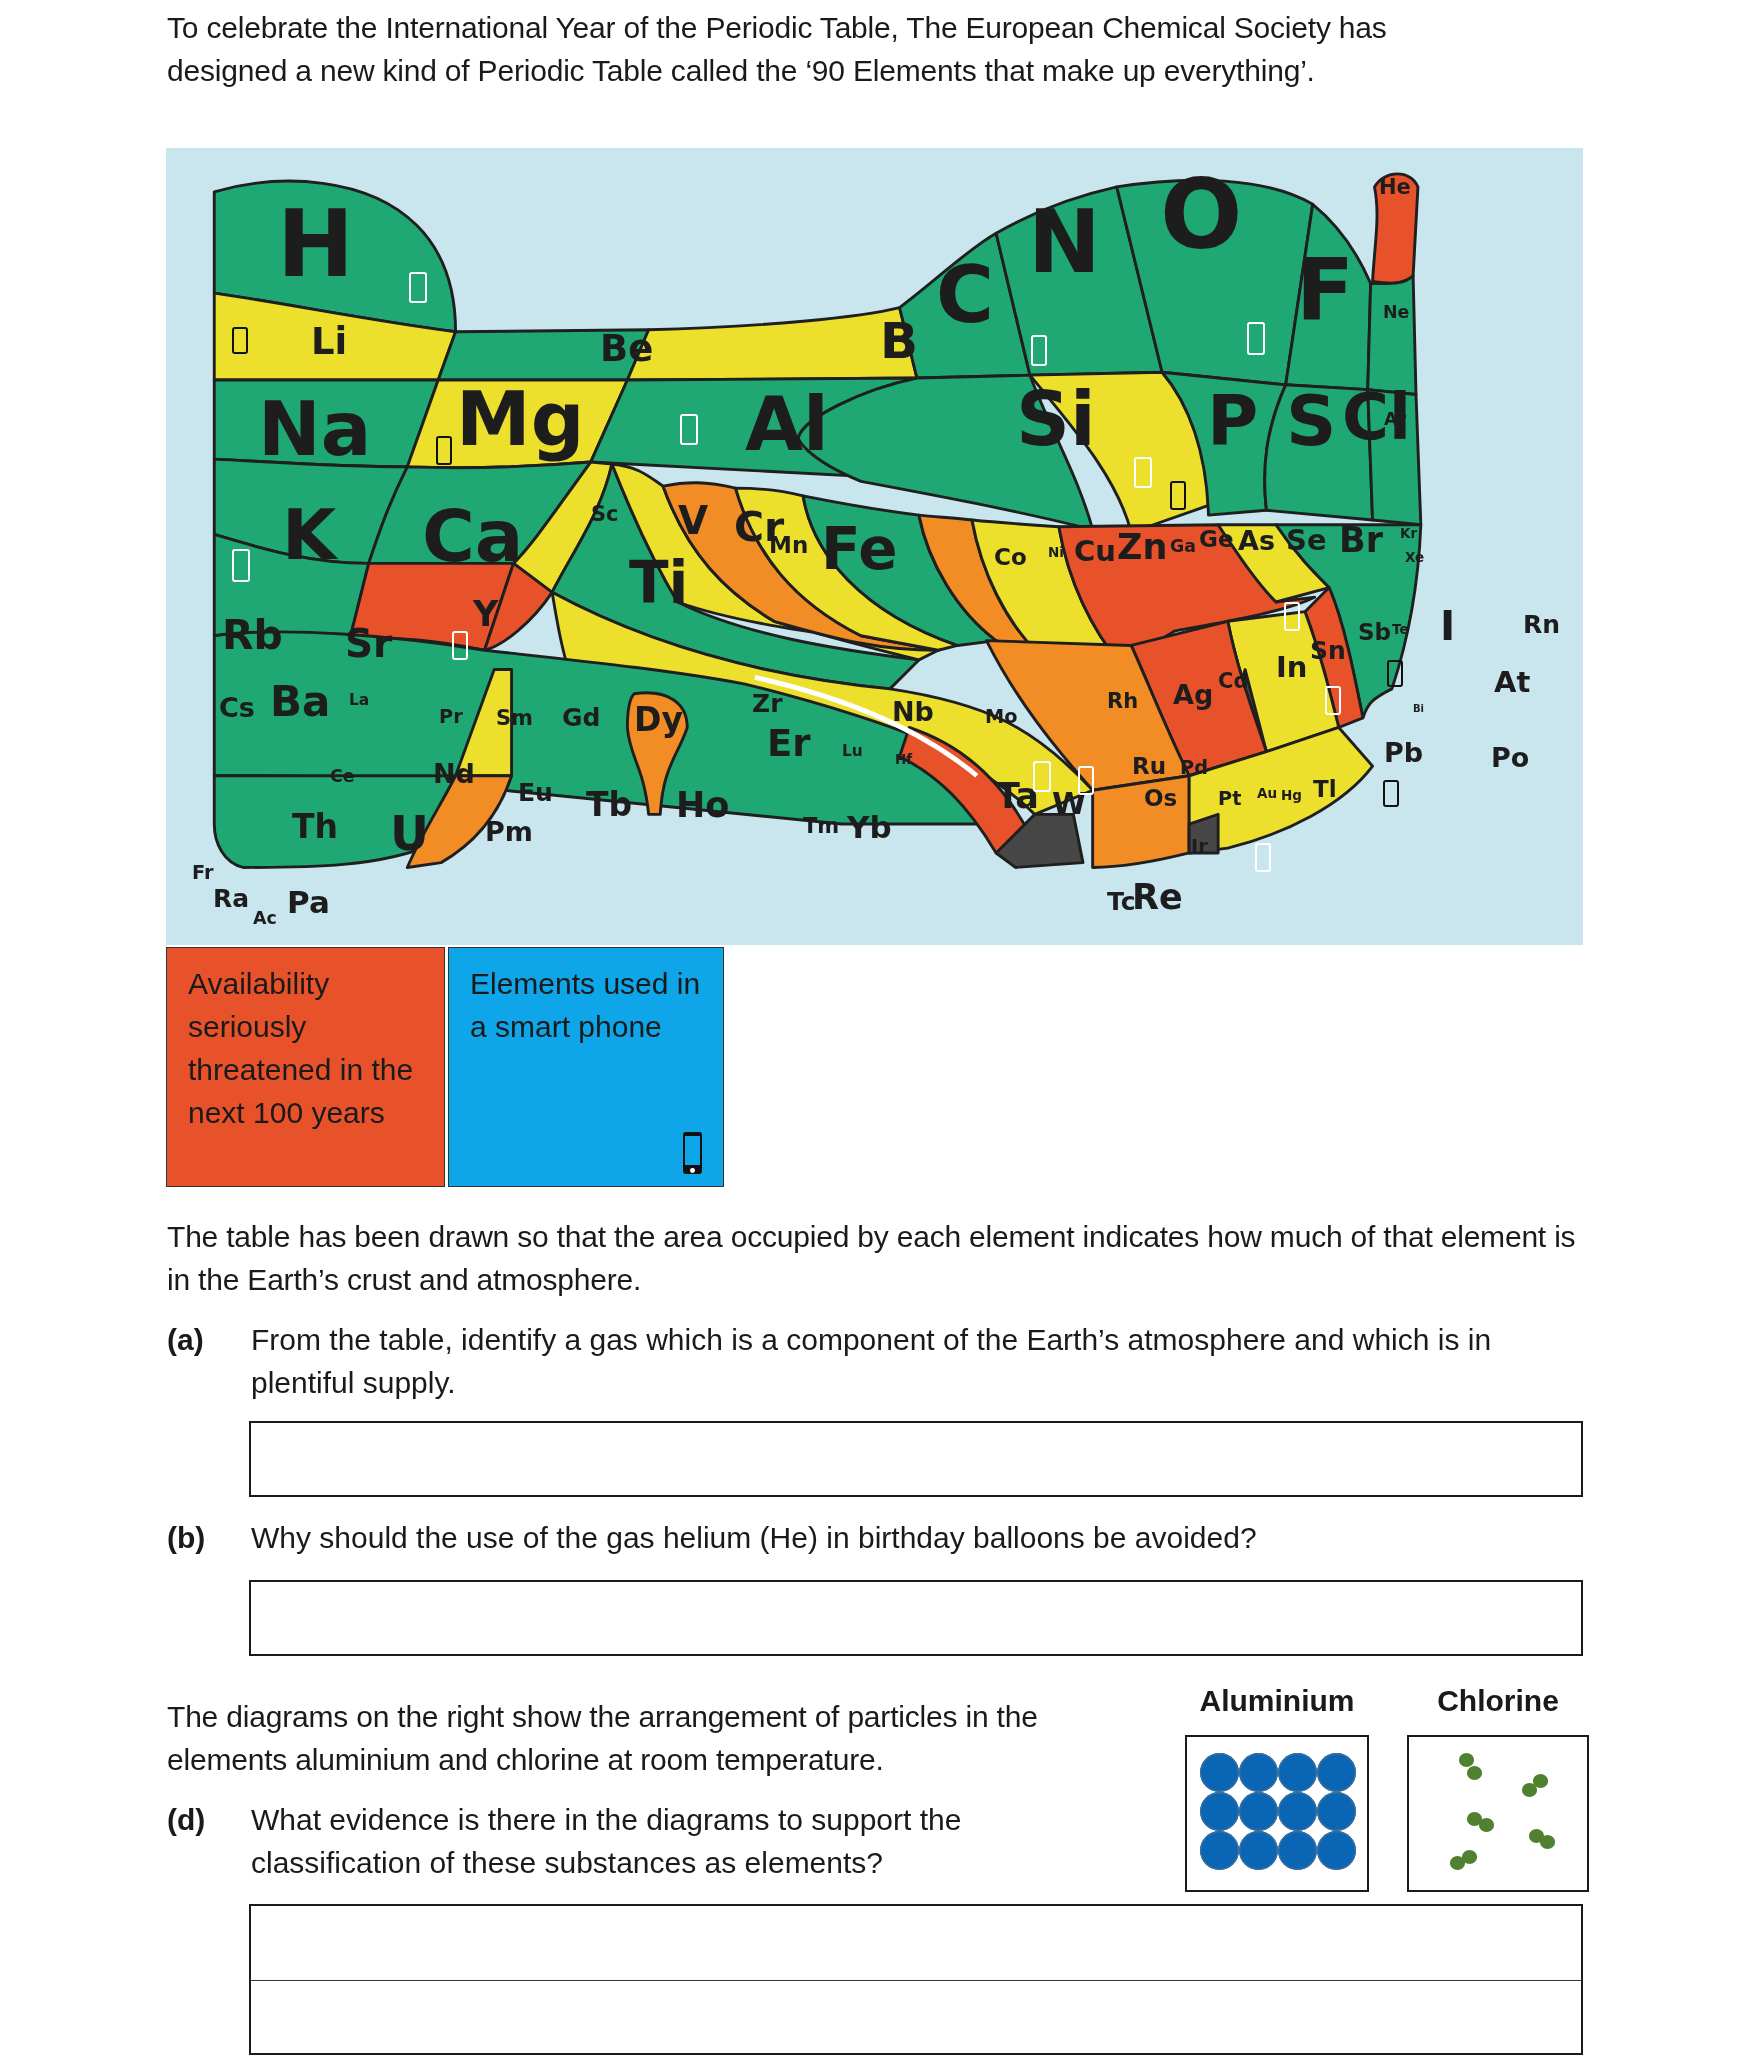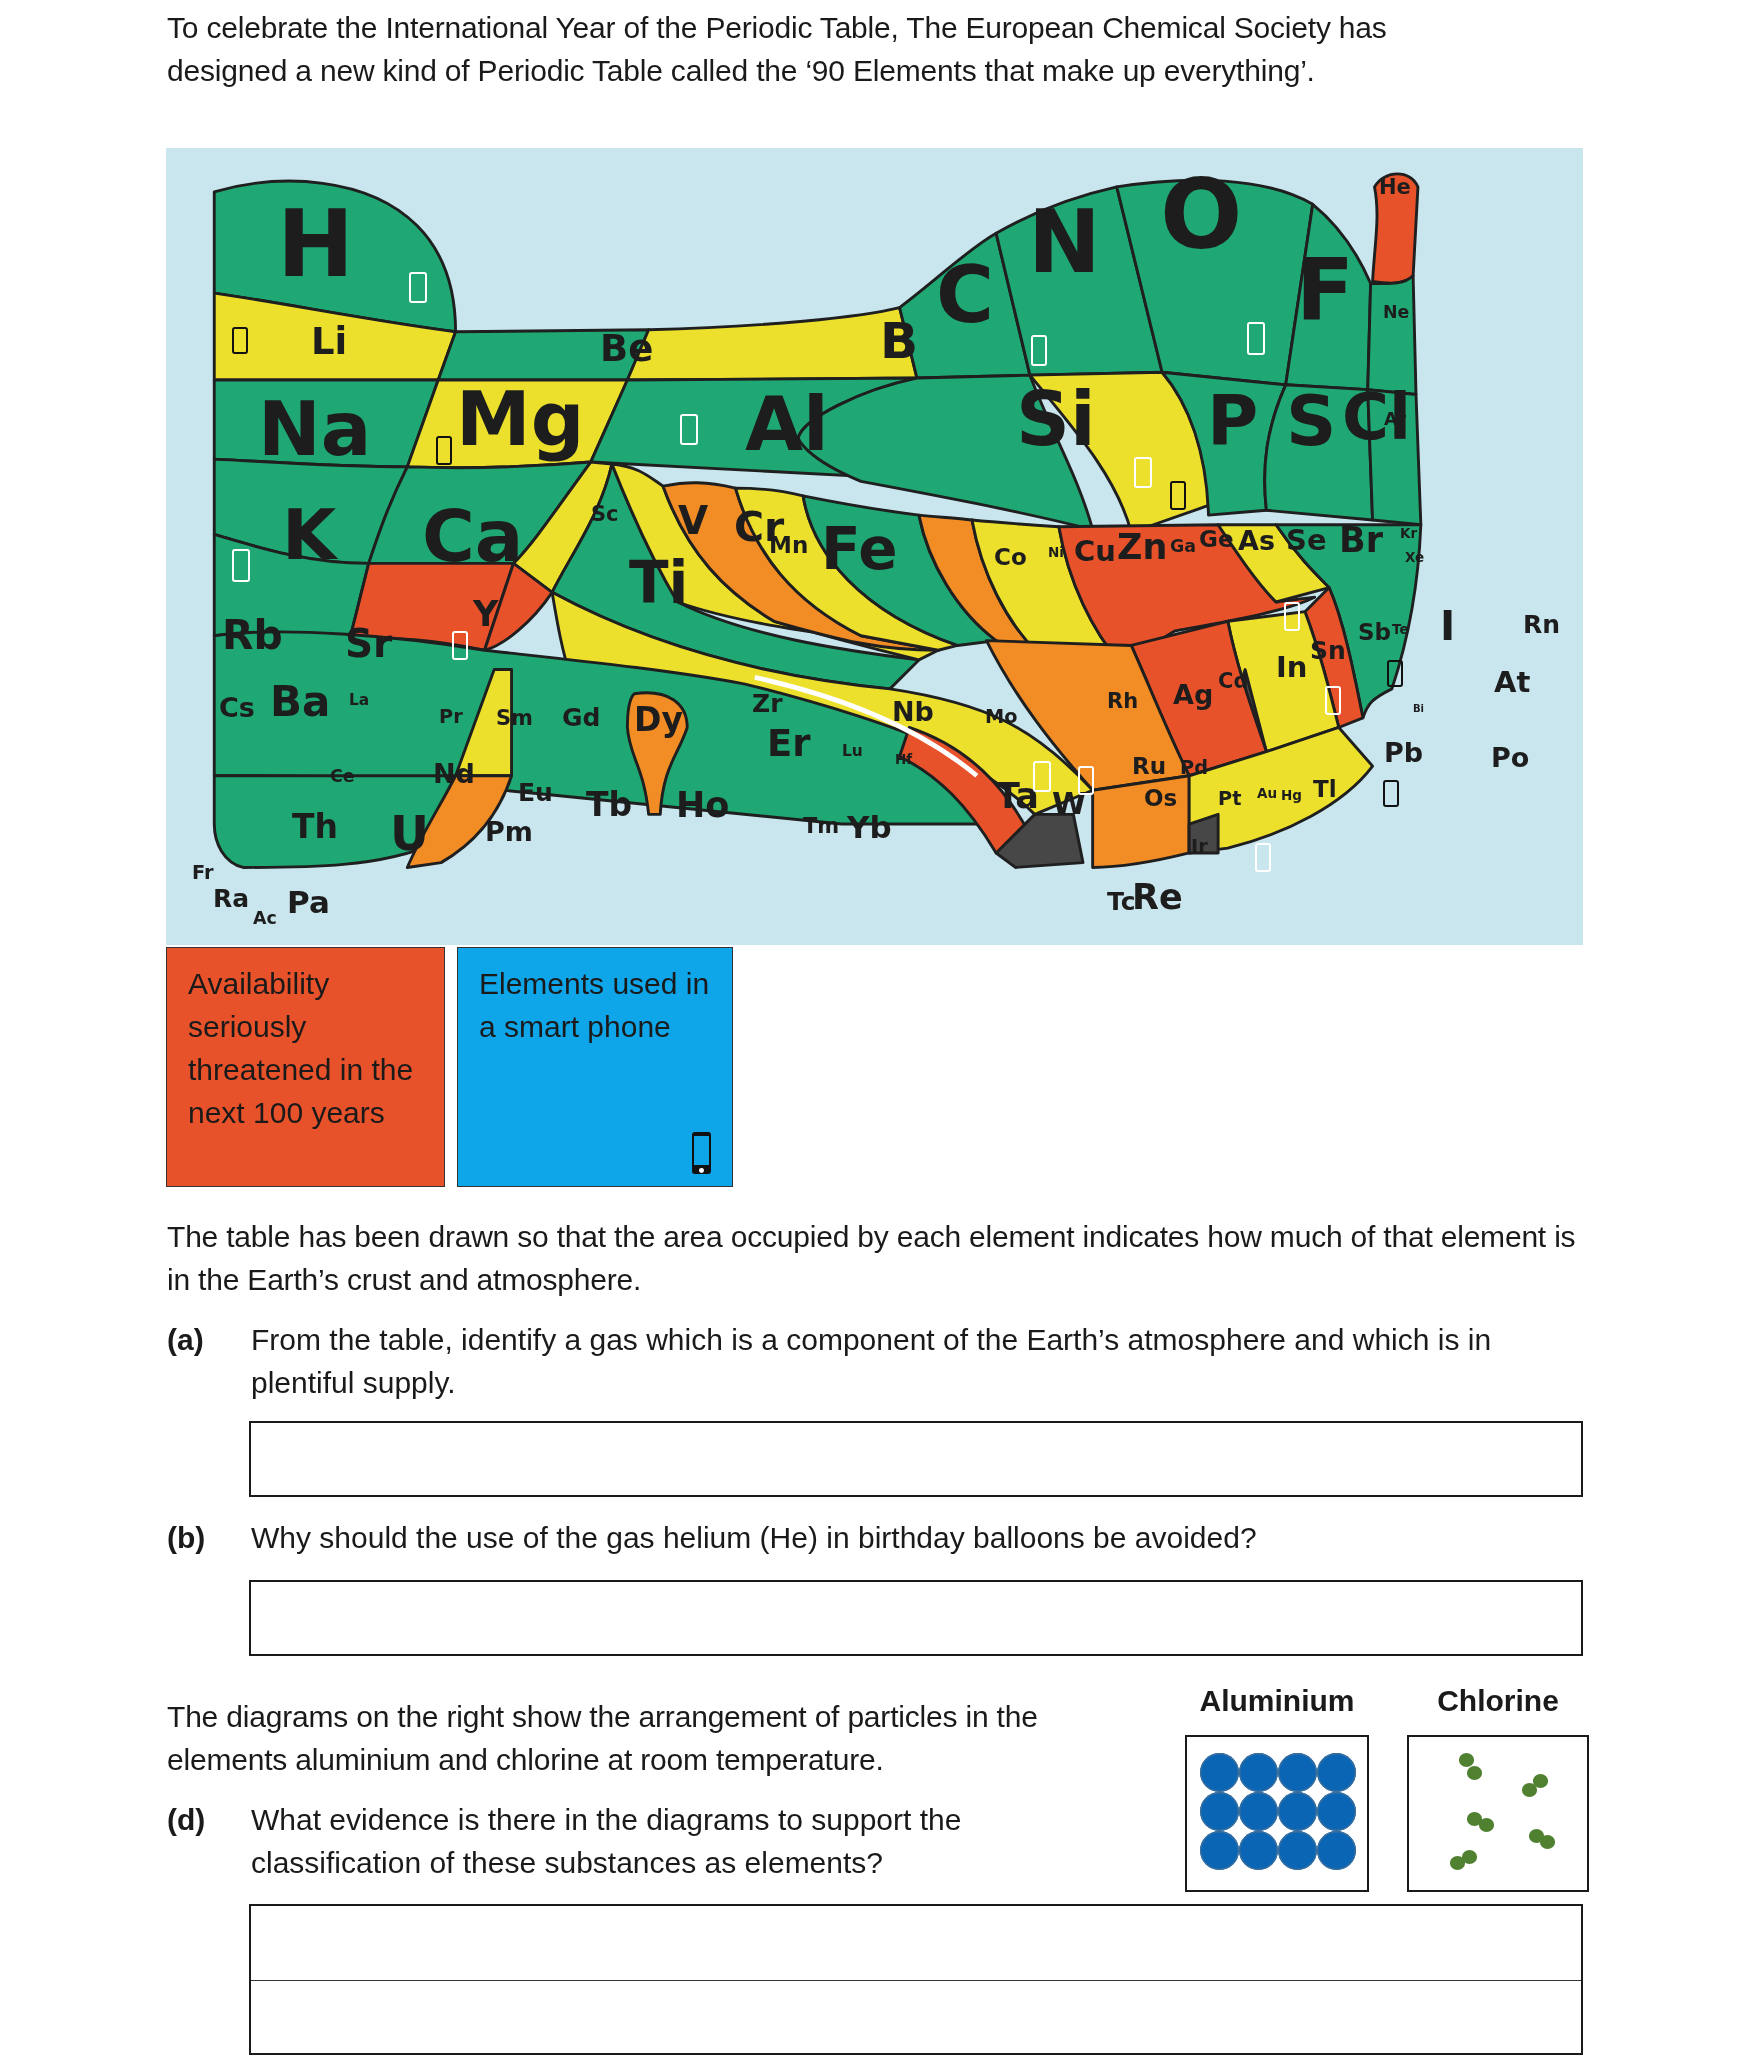--- a/index.html
+++ b/index.html
@@ -2,21 +2,21 @@
 <html><head>
 <meta charset="utf-8">
 <style>
   html, body { margin: 0; padding: 0; background: #ffffff; }
   body { width: 1755px; height: 2062px; position: relative; overflow: hidden;
          font-family: "Liberation Sans", "DejaVu Sans", sans-serif; color: #1a1a1a; }
   .para { position: absolute; left: 167px; font-size: 30px; line-height: 43px; letter-spacing: -0.2px; }
   .intro { top: 5.8px; width: 1429px; }
   .pt-wrap { position: absolute; left: 166px; top: 148px; width: 1417px; height: 797px; background: #c9e6ef; overflow: hidden; }
   .pt-wrap svg { display: block; }
-  .legend { position: absolute; left: 166px; top: 947px; height: 242px; display: flex; gap: 12px; }
+  .legend { position: absolute; left: 166px; top: 947px; height: 242px; display: flex; gap: 3px; }
   .legend-box { width: 276px; height: 240px; border: 1.4px solid #333; box-sizing: border-box; padding: 13.5px 21px;
                 font-size: 30px; line-height: 43px; position: relative; color: #1a1a1a; }
   .legend-box.first { width: 279px; }
   .phone-legend { position: absolute; right: 21px; bottom: 11.6px; width: 19.3px; height: 42px; border: 2.9px solid #111; border-radius: 2.9px;
                   box-sizing: border-box; border-top-width: 4.8px; border-bottom-width: 9.7px; }
   .phone-legend::after { content: ""; position: absolute; left: 50%; bottom: -7.7px; width: 4.8px; height: 4.8px; margin-left: -2.4px;
                   background: #fff; border-radius: 50%; }
   .desc { top: 1215px; width: 1419px; }
   .q { position: absolute; left: 167px; font-size: 30px; line-height: 43px; width: 1419px; }
   .q .lbl { position: absolute; left: 0; top: 0; font-weight: bold; }

